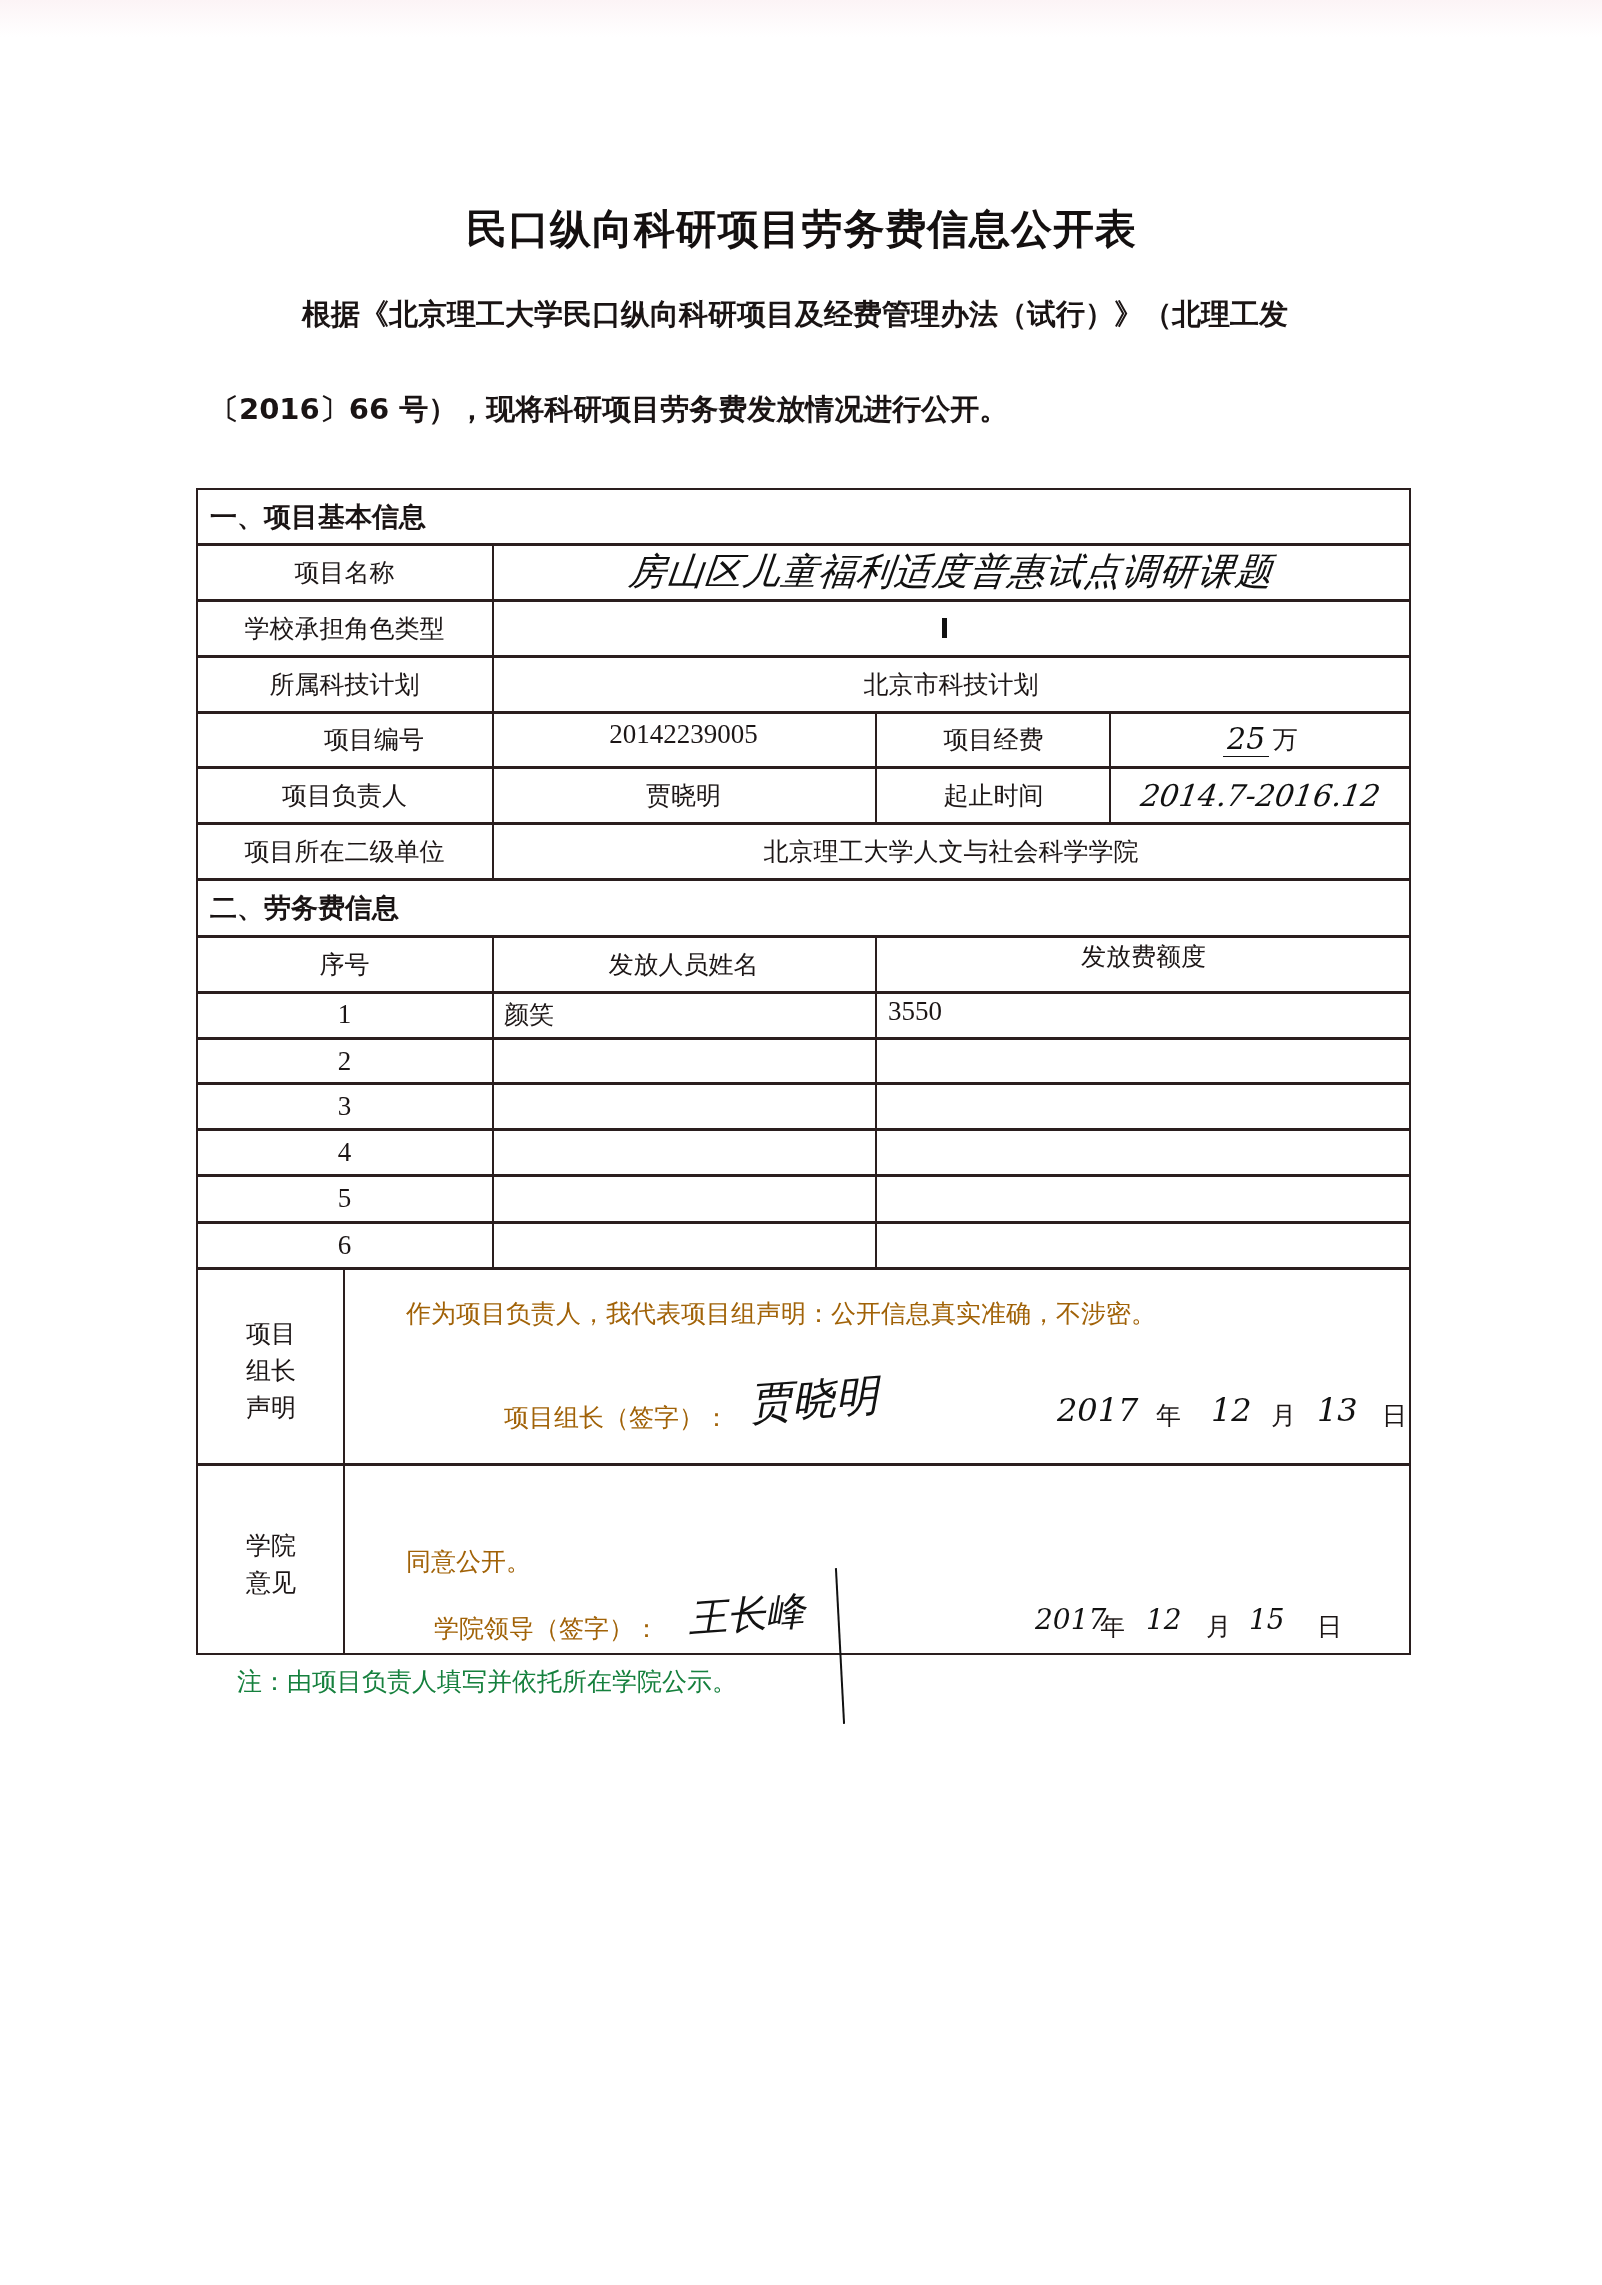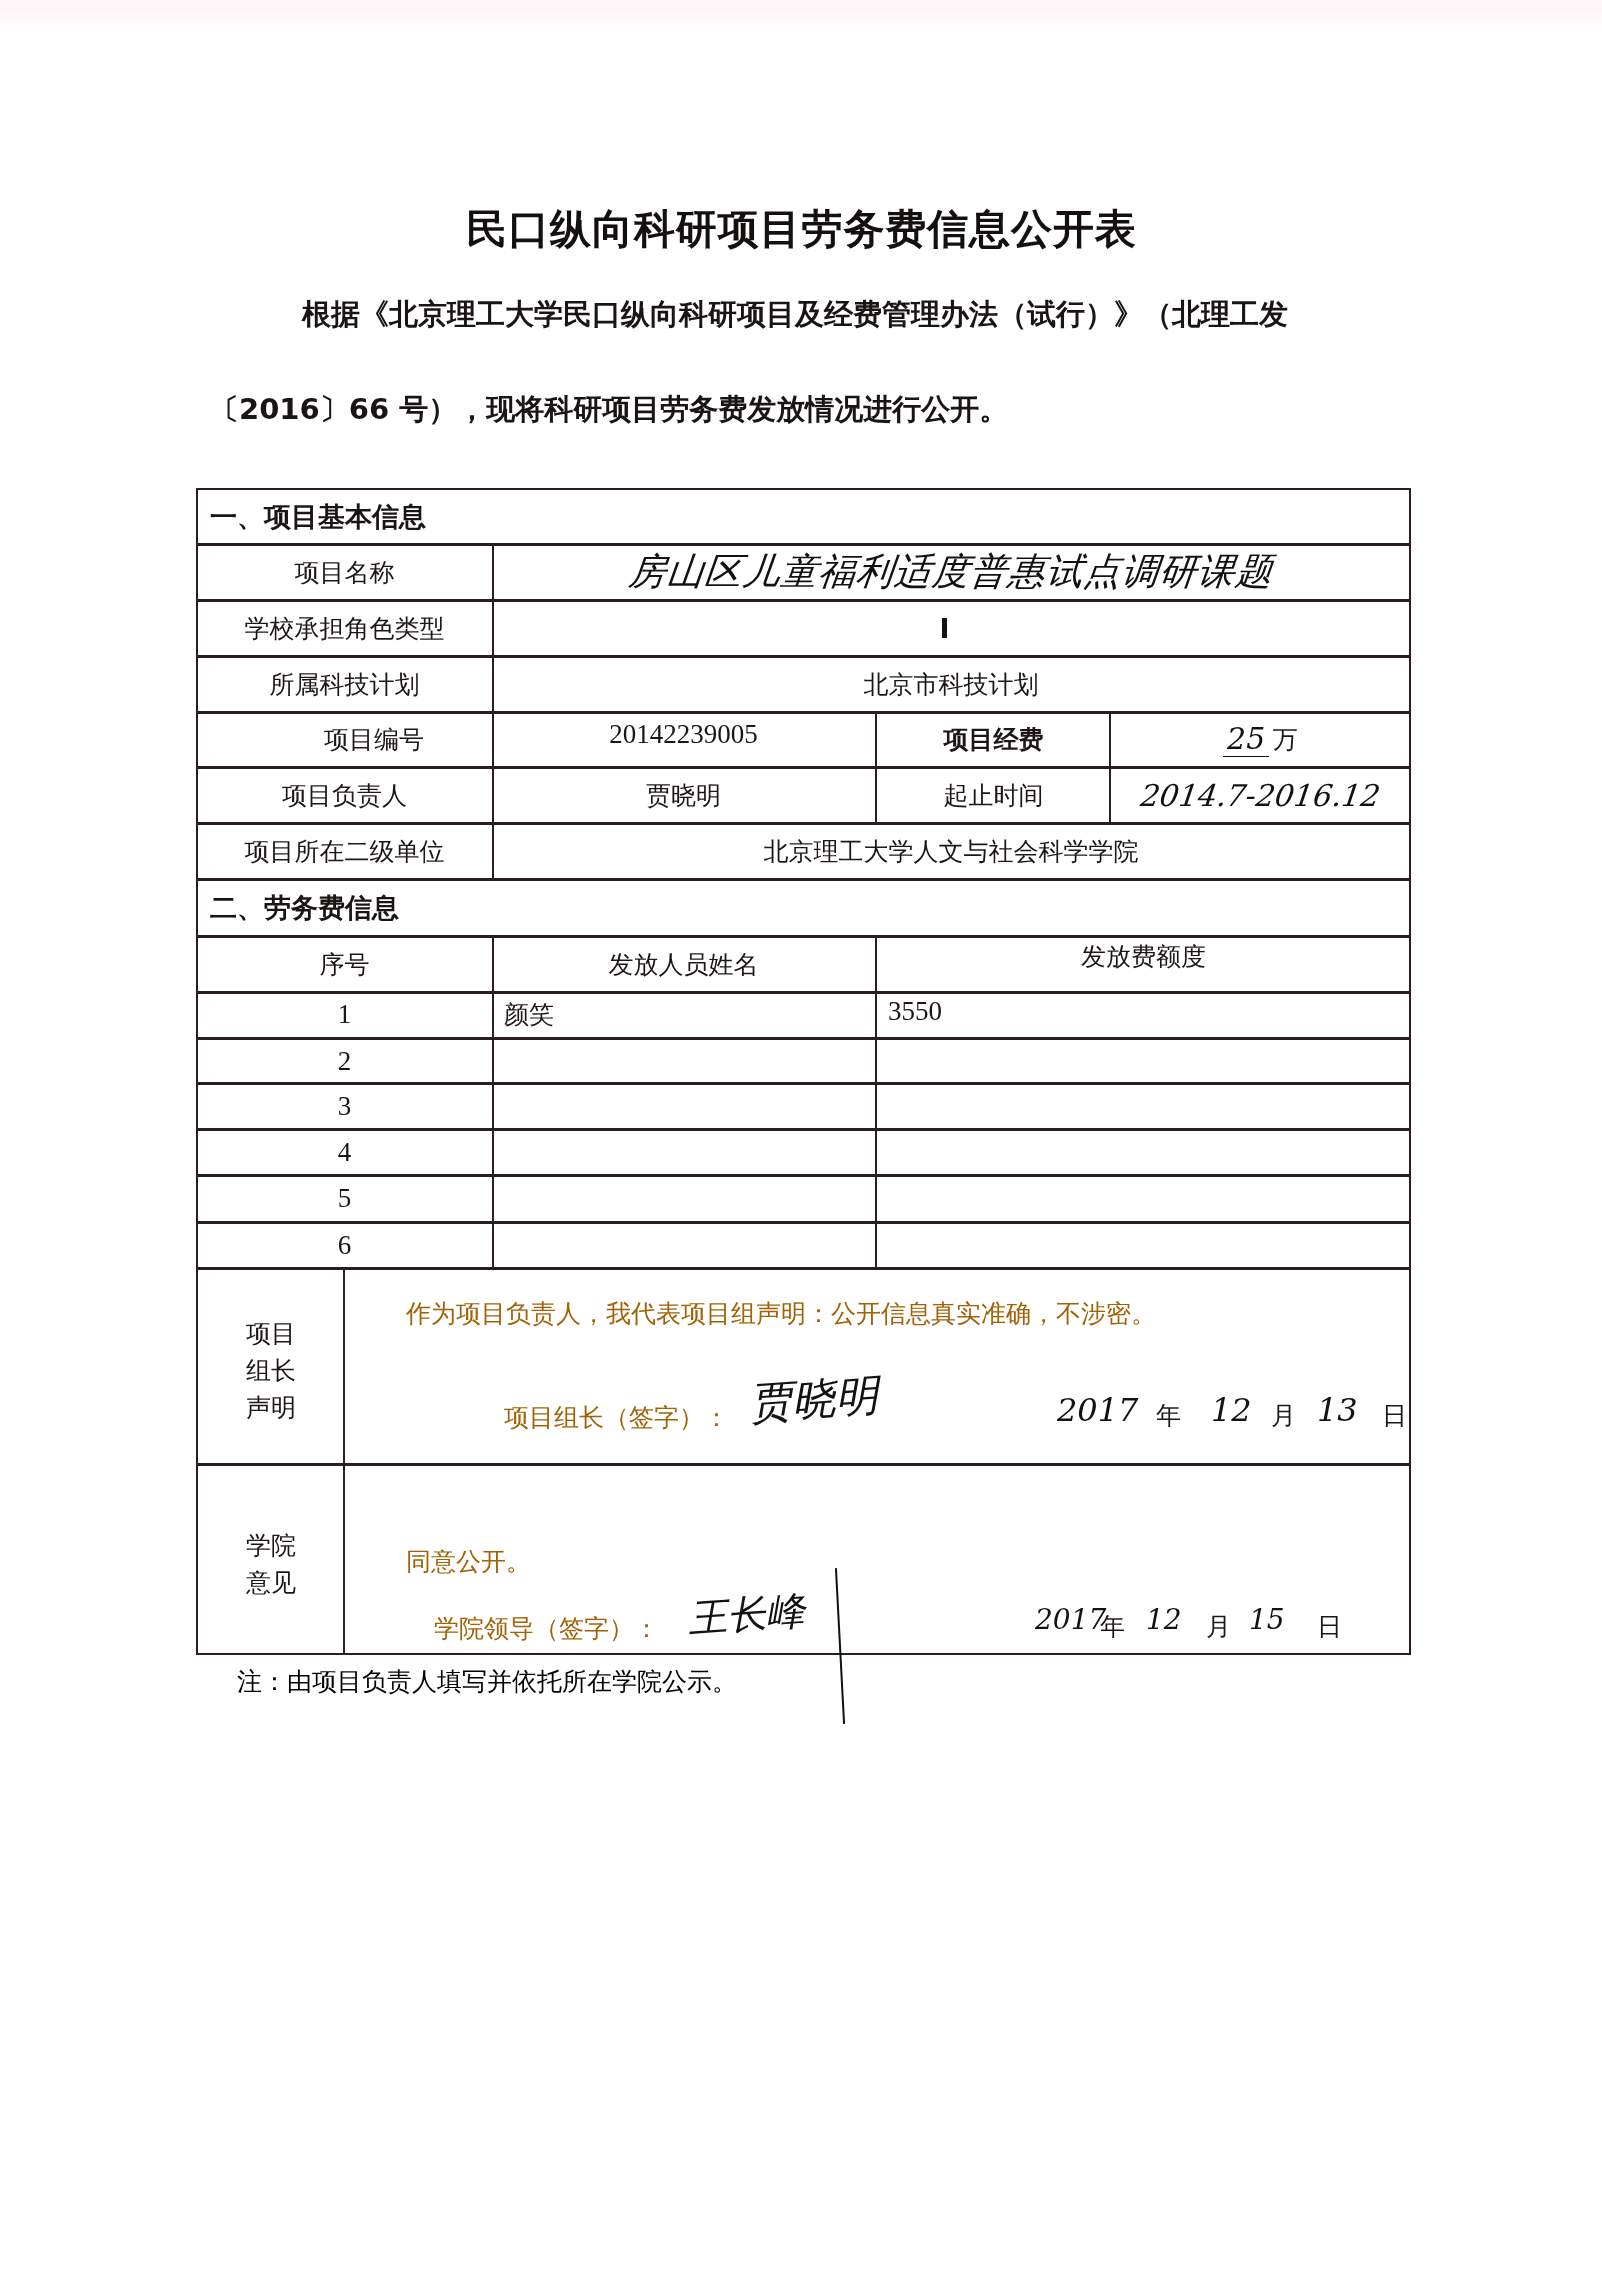--- a/index.html
+++ b/index.html
@@ -64,21 +64,21 @@
     }
     .sig {
       position: absolute; font-size: 43px; font-style: italic;
       font-family: "DejaVu Serif", "Liberation Serif", serif;
       color: #121212; transform: rotate(-4deg); white-space: nowrap;
     }
     .date-part { position: absolute; font-size: 25px; color: #1c1616; white-space: nowrap; }
     .date-hand { position: absolute; font-size: 32px; font-style: italic; color: #121212; white-space: nowrap; }
     .note {
       position: absolute; left: 237px; top: 1665px;
-      font-size: 25px; color: #000000; white-space: nowrap;
+      font-size: 25px; color: #15803d; white-space: nowrap;
     }
     .checkbox-mark {
       display: inline-block; width: 4.6px; height: 20.4px; background: #111;
       margin-right: 13px; vertical-align: middle;
     }
     .underline-hand { border-bottom: 1.9px solid #111; padding: 0 3.7px; }
     .sig-stroke {
       position: absolute; width: 1.9px; background: #111;
     }
   </style>
@@ -127,21 +127,21 @@
 <div class="cell" style="left:198px; top:601px; width:293px; height:54px;">学校承担角色类型</div>
 <div class="cell" style="left:493px; top:601px; width:916px; height:54px;">
   <span class="checkbox-mark"></span>
 </div>
 
 <div class="cell" style="left:198px; top:657px; width:293px; height:54px;">所属科技计划</div>
 <div class="cell" style="left:493px; top:657px; width:916px; height:54px;">北京市科技计划</div>
 
 <div class="cell" style="left:198px; top:712px; width:352px; height:54px;">项目编号</div>
 <div class="cell" style="left:493px; top:712px; width:381px; height:44px; font-family:'Liberation Serif', serif; font-size:27px;">20142239005</div>
-<div class="cell" style="left:877px; top:712px; width:233px; height:54px;font-weight:bold;">项目经费</div>
+<div class="cell" style="left:877px; top:712px; width:233px; height:54px;">项目经费</div>
 <div class="cell" style="left:1111px; top:712px; width:299px; height:54px;">
   <span class="hand underline-hand" style="font-size:30px;">25</span>
   <span style="margin-left:3.7px;">万</span>
 </div>
 
 <div class="cell" style="left:198px; top:768px; width:293px; height:54px;">项目负责人</div>
 <div class="cell" style="left:493px; top:768px; width:381px; height:54px;">贾晓明</div>
 <div class="cell" style="left:877px; top:768px; width:233px; height:54px;">起止时间</div>
 <div class="cell" style="left:1111px; top:768px; width:299px; height:54px;">
   <span class="hand" style="font-size:30px; transform:skewX(-8deg); display:inline-block;">2014.7-2016.12</span>

